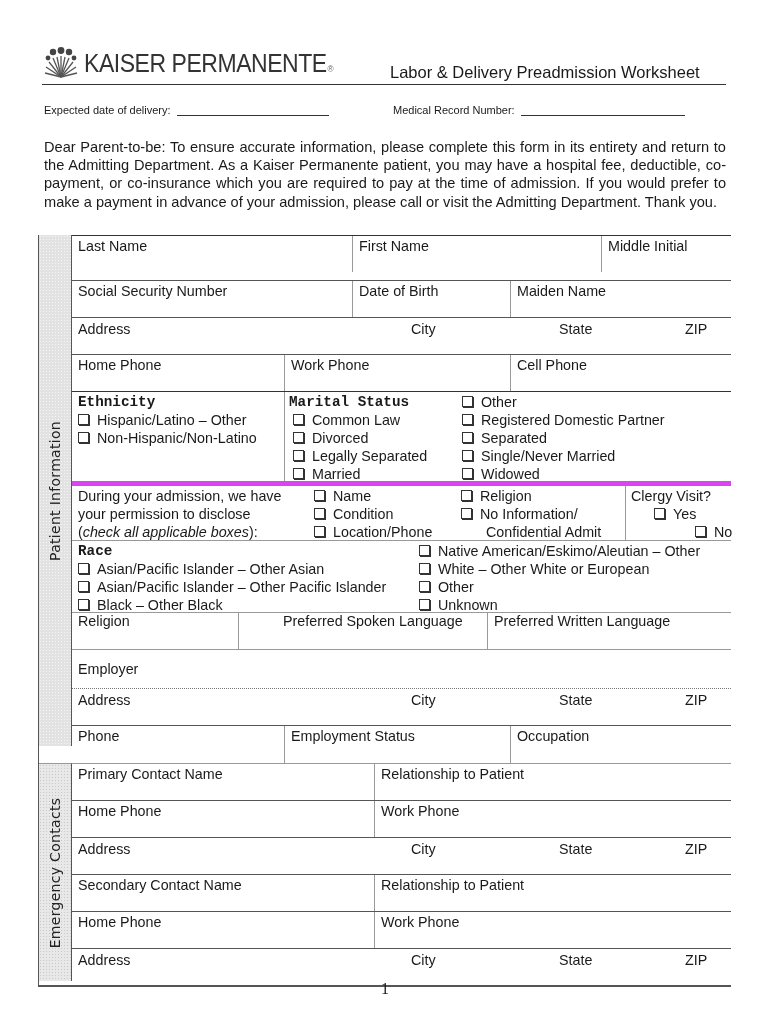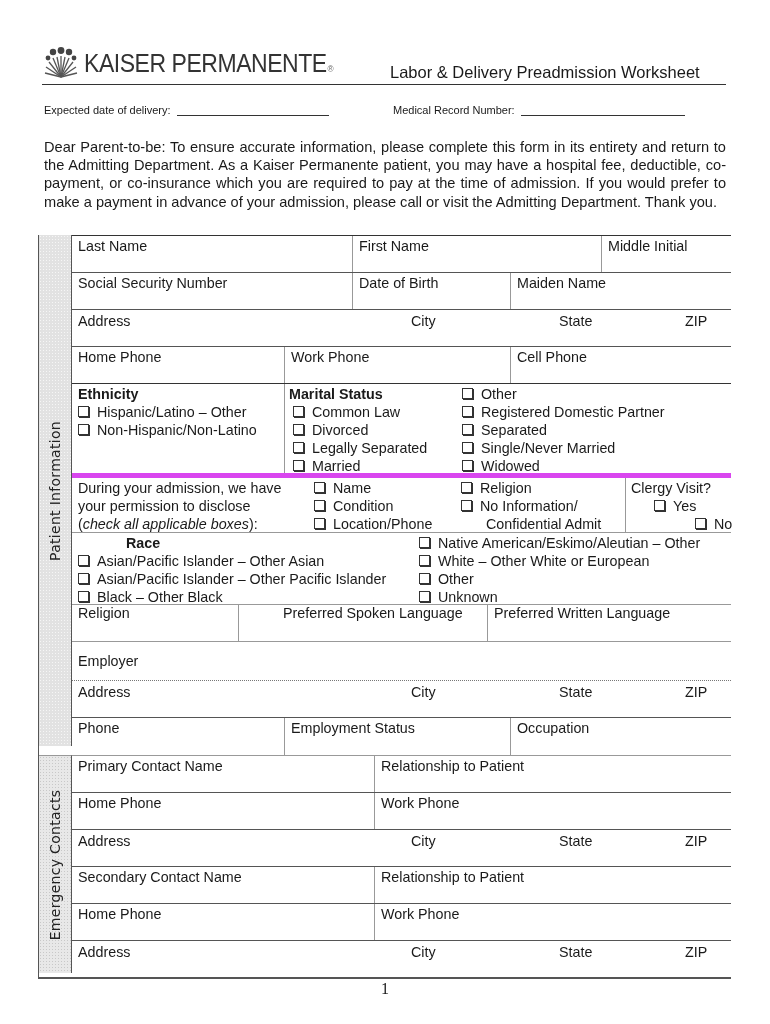--- a/index.html
+++ b/index.html
@@ -24,21 +24,21 @@
              background-image: radial-gradient(#f6f6f6 0.7px, transparent 0.8px);
              background-size: 3px 3px; border-right: 1px solid #555; }
   .sidebar.ec { background-image: radial-gradient(#c8c8c8 0.7px, transparent 0.8px); background-color: #e8e8e8; }
   .sidebar-label { position: absolute; left: 50%; top: 50%; transform: translate(-50%,-50%) rotate(-90deg);
                    white-space: nowrap; font-family: "DejaVu Sans", sans-serif; font-size: 14px; color: #222; letter-spacing: 0.3px; }
   .rows { flex: 1; }
   .row { position: relative; border-top: 1px solid #555; font-size: 14.3px; }
   .cell { position: absolute; top: 0; bottom: 0; padding: 2px 0 0 6px; box-sizing: border-box; white-space: nowrap; }
   .vl { border-left: 1px solid #999; }
   .t { position: absolute; white-space: nowrap; font-size: 14.3px; line-height: 18px; }
-  .b { font-weight: bold; }
+  .b { font-weight: bold; font-family: Liberation Mono, monospace; }
   .cb { display: inline-block; width: 9px; height: 9px; border: 1px solid #333; box-shadow: 1px 1px 0 #333; margin-right: 8px; vertical-align: 0px; background: #fff; }
   .bottom-rule { border-top: 2px solid #555; }
   .page-num { left: 0; width: 770px; top: 980px; text-align: center; font-family: "Liberation Serif", serif; font-size: 16px; }
 </style>
 </head>
 <body>
 
 <div class="abs logo">
   <svg class="logo-icon" viewBox="0 0 34 32">
     <g fill="#444">
@@ -85,21 +85,21 @@
       <span class="sidebar-label">Patient Information</span>
     </div>
     <div class="rows">
 
       <div class="row" style="height:36px; border-top:1px solid #333;">
         <div class="cell" style="left:0; width:280px;"><span>Last Name</span></div>
         <div class="cell vl" style="left:280px; width:249px;"><span>First Name</span></div>
         <div class="cell vl" style="left:529px; right:0;"><span>Middle Initial</span></div>
       </div>
 
-      <div class="row" style="height:36px;">
+      <div class="row" style="height:36px;margin-top:8px;">
         <div class="cell" style="left:0; width:280px;"><span>Social Security Number</span></div>
         <div class="cell vl" style="left:280px; width:158px;"><span>Date of Birth</span></div>
         <div class="cell vl" style="left:438px; right:0;"><span>Maiden Name</span></div>
       </div>
 
       <div class="row" style="height:36px;">
         <span class="t" style="left:6px; top:2px;">Address</span>
         <span class="t" style="left:339px; top:2px;">City</span>
         <span class="t" style="left:487px; top:2px;">State</span>
         <span class="t" style="left:613px; top:2px;">ZIP</span>
@@ -142,21 +142,21 @@
         <span class="t" style="left:389px; top:19px;"><span class="cb"></span><span>No Information/</span></span>
         <span class="t" style="left:414px; top:37px;">Confidential Admit</span>
         <div class="cell vl" style="left:553px; right:0; padding:0;">
           <span class="t" style="left:5px; top:1px;">Clergy Visit?</span>
           <span class="t" style="left:28px; top:19px;"><span class="cb"></span><span>Yes</span></span>
           <span class="t" style="left:28px; top:37px;margin-left:41px;"><span class="cb"></span><span>No</span></span>
         </div>
       </div>
 
       <div class="row" style="height:71px; border-top:1px solid #999;">
-        <span class="t b" style="left:6px; top:1px;margin-left:48px;">Race</span>
+        <span class="t b" style="left:6px; top:1px;">Race</span>
         <span class="t" style="left:6px; top:19px;"><span class="cb"></span><span>Asian/Pacific Islander – Other Asian</span></span>
         <span class="t" style="left:6px; top:37px;"><span class="cb"></span><span>Asian/Pacific Islander – Other Pacific Islander</span></span>
         <span class="t" style="left:6px; top:55px;"><span class="cb"></span><span>Black – Other Black</span></span>
         <span class="t" style="left:347px; top:1px;"><span class="cb"></span><span>Native American/Eskimo/Aleutian – Other</span></span>
         <span class="t" style="left:347px; top:19px;"><span class="cb"></span><span>White – Other White or European</span></span>
         <span class="t" style="left:347px; top:37px;"><span class="cb"></span><span>Other</span></span>
         <span class="t" style="left:347px; top:55px;"><span class="cb"></span><span>Unknown</span></span>
       </div>
 
       <div class="row" style="height:36px; border-top:1px solid #999;">

